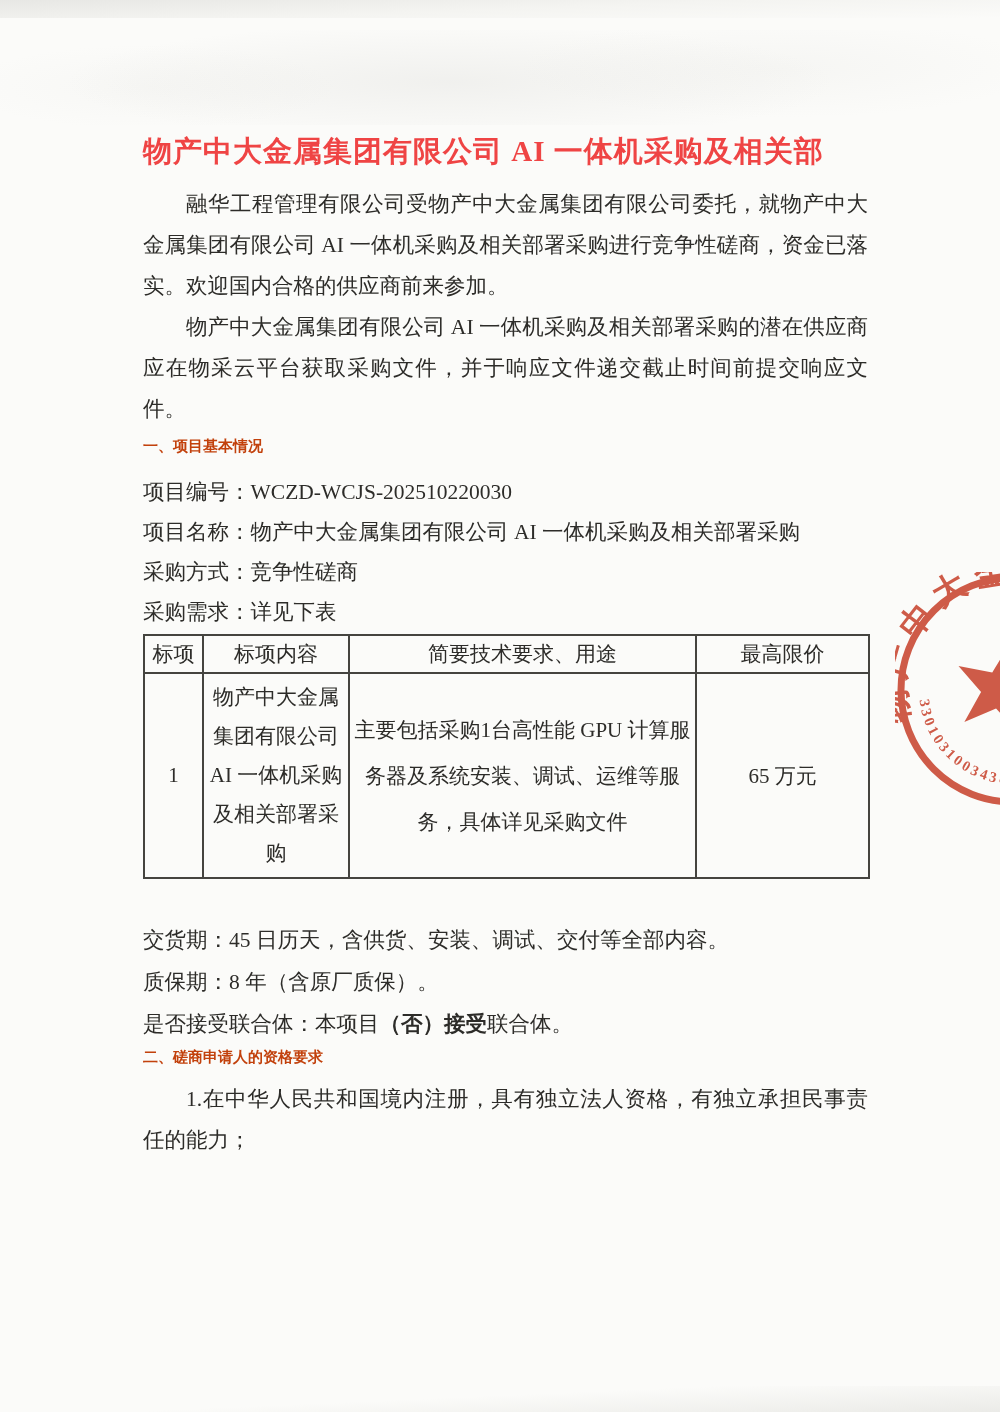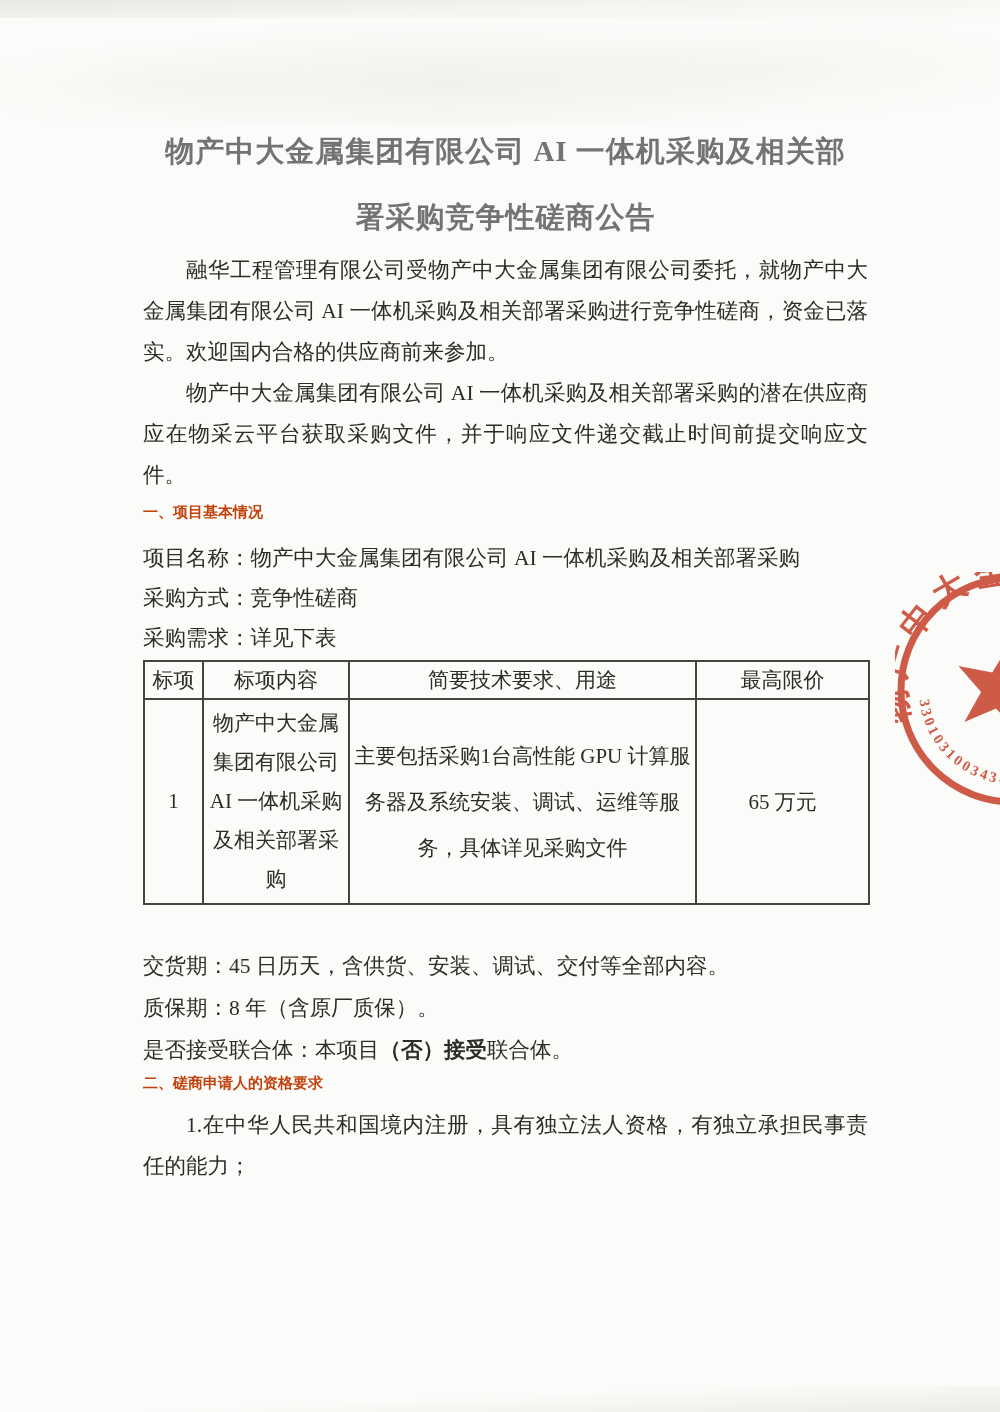--- a/index.html
+++ b/index.html
@@ -23,22 +23,22 @@
   }
   .scan-bottom {
     position:absolute; bottom:0; left:0; width:100%; height:26px;
     background:linear-gradient(177.5deg, rgba(215,215,209,0) 45%, rgba(205,205,199,0.35) 100%);
   }
 
   .content { position:absolute; left:143px; top:0; width:725px; padding-top:118px; }
   .content p, .content h2, .content h1 { margin:0; padding:0; }
 
   .doc-title {
-    font-size:29px; font-weight:bold; line-height:66px; text-align:center;
-    color:#737373; letter-spacing:1px;
+    font-size:29px; font-weight:bold; line-height:66px; 
+    color:#ef4444; letter-spacing:1px;
   }
   .para {
     margin-top:18px; font-size:21.5px; line-height:41px;
     text-align:justify; text-indent:2em; word-break:break-all;
   }
   .para + .para { margin-top:0; }
   .u { text-underline-offset:5px; text-decoration-thickness:1.2px; }
   .b { font-weight:bold; }
 
   .sec-heading {
@@ -78,29 +78,29 @@
 
 <div class="page">
   <div class="scan-top"></div>
   <div class="noise-band"></div>
   <div class="scan-bottom"></div>
 
   <div class="content">
 
     <h1 class="doc-title">
       <span>物产中大金属集团有限公司 AI 一体机采购及相关部</span><br>
-      <span>署采购竞争性磋商公告</span>
     </h1>
 
     <p class="para"><span class="u">融华工程管理有限公司</span><span>受</span><span class="u">物产中大金属集团有限公司</span><span>委托，就</span><span class="u">物产中大金属集团有限公司 AI 一体机采购及相关部署采购</span><span>进行竞争性磋商，资金已落实。欢迎国内合格的供应商前来参加。</span></p>
     <p class="para"><span class="u">物产中大金属集团有限公司 AI 一体机采购及相关部署采购</span><span>的潜在供应商应在</span><span class="u">物采云平台</span><span>获取采购文件，并于响应文件递交截止时间前提交响应文件。</span></p>
 
     <h2 class="sec-heading">一、项目基本情况</h2>
 
     <div class="fields">
+      <p class="field">项目编号：WCZD-WCJS-202510220030</p>
       <p class="field">项目名称：物产中大金属集团有限公司 AI 一体机采购及相关部署采购</p>
       <p class="field">采购方式：竞争性磋商</p>
       <p class="field">采购需求：详见下表</p>
     </div>
 
     <table class="lots">
       <colgroup>
         <col style="width:59px">
           <col style="width:146px">
           <col style="width:347px">

